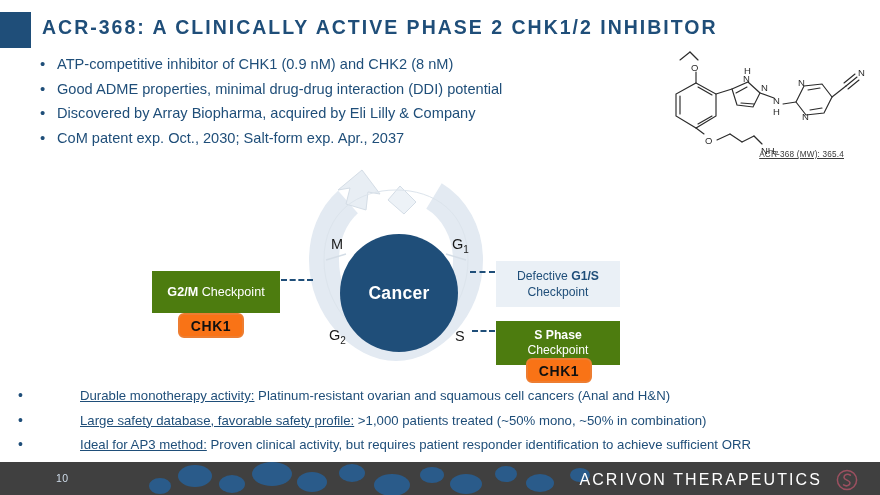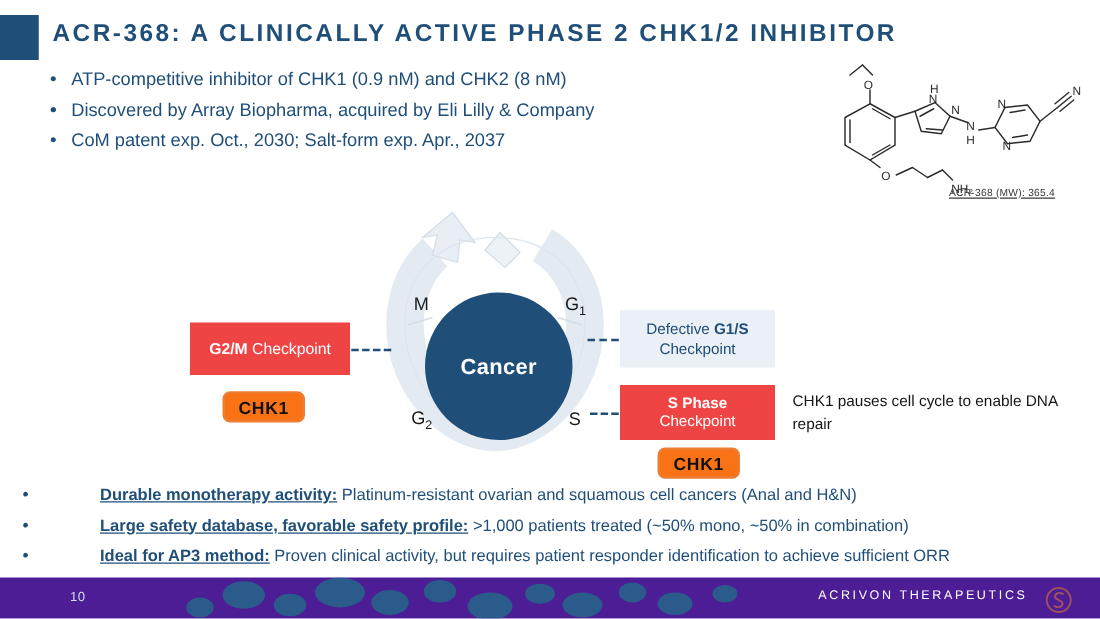--- a/index.html
+++ b/index.html
@@ -47,22 +47,22 @@
     text-align:center;
   }
   .phase-lbl{position:absolute;font-size:14.5px;color:#1a1a1a;font-weight:500;}
   .phase-lbl sub{font-size:10px;}
   .ph-m  {left:331px;top:236px;}
   .ph-g1 {left:452px;top:236px;}
   .ph-g2 {left:329px;top:327px;}
   .ph-s  {left:455px;top:328px;}
 
   
-  .box{position:absolute;box-sizing:border-box;}
-  .box-dark{background:#ef4444;color:#ffffff;}
+  .box{position:absolute;box-sizing:border-box;margin-top:13px;}
+  .box-dark{background:#4d7c0f;color:#ffffff;}
   .box-light{background:#EAF0F6;color:#1F4E79;}
 
   #box-g2m{left:152px;top:258px;width:128px;height:42px;
     display:flex;align-items:center;justify-content:center;
     font-size:12.6px;line-height:15px;text-align:center;}
   #box-g1s{left:496px;top:248px;width:124px;height:46px;
     display:flex;align-items:center;justify-content:center;
     font-size:12.2px;line-height:16px;text-align:center;}
   #box-sphase{left:496px;top:308px;width:124px;height:44px;
     display:flex;flex-direction:column;align-items:center;justify-content:center;
@@ -90,52 +90,53 @@
   .dash{position:absolute;border-top:2px dashed #1F4E79;height:0;}
   #dash-left{left:281px;top:279px;width:32px;}
   #dash-g1s{left:470px;top:271px;width:25px;}
   #dash-s{left:472px;top:330px;width:23px;}
 
   
   .bottom-bullets{position:absolute;left:14px;top:388px;width:860px;}
   .bb-row{position:relative;padding-left:22px;margin-bottom:8.5px;
     font-size:13.2px;color:#1F4E79;line-height:16px;white-space:nowrap;}
   .bb-row .dot{position:absolute;left:4px;top:-1px;font-size:14px;color:#1F4E79;}
-  .bb-lead{font-weight:bold;text-decoration:underline;padding-left:44px;}
+  .bb-lead{font-weight:normal;text-decoration:underline;padding-left:44px;}
 
   
   .footer{
     position:absolute;left:0;bottom:0;width:880px;height:33px;
-    background:#4c1d95;overflow:hidden;
+    background:#404040;overflow:hidden;
   }
   .footer-ellipses{position:absolute;left:0;top:0;width:880px;height:33px;opacity:1;}
   .page-num{
     position:absolute;left:56px;top:10px;font-size:10.5px;color:#cfdcea;letter-spacing:.3px;
   }
   .brand{
-    position:absolute;right:58px;top:9px;font-size:10px;color:#ffffff;
+    position:absolute;right:58px;top:9px;font-size:16px;color:#ffffff;
     letter-spacing:2.1px;font-weight:400;
   }
   .brand-logo{position:absolute;right:22px;top:7px;width:22px;height:22px;}
 </style>
 </head>
 <body>
 
 <div id="slide">
 
   <div class="title-square"></div>
   <div class="slide-title">ACR-368: A CLINICALLY ACTIVE PHASE 2 CHK1/2 INHIBITOR</div>
 
   <div class="top-bullets">
     <div class="tb-row">
       <span class="dot">•</span>
       <span>ATP-competitive inhibitor of CHK1 (0.9 nM) and CHK2 (8 nM)</span>
     </div>
     <div class="tb-row">
       <span class="dot">•</span>
+      <span>Good ADME properties, minimal drug-drug interaction (DDI) potential</span>
     </div>
     <div class="tb-row">
       <span class="dot">•</span>
       <span>Discovered by Array Biopharma, acquired by Eli Lilly &amp; Company</span>
     </div>
     <div class="tb-row">
       <span class="dot">•</span>
       <span>CoM patent exp. Oct., 2030; Salt-form exp.  Apr., 2037</span>
     </div>
   </div>
@@ -236,21 +237,20 @@
   </div>
 
   <div class="box box-dark" id="box-sphase">
     <span class="bx-b">S Phase</span>
     <span class="bx-n">Checkpoint</span>
   </div>
 
   <div class="chk-pill" id="pill-left">CHK1</div>
   <div class="chk-pill" id="pill-right">CHK1</div>
 
-  <div class="note" id="note-bot">CHK1 pauses cell cycle to enable DNA repair</div>
 
   <div class="bottom-bullets">
     <div class="bb-row">
       <span class="dot">•</span>
       <span class="bb-lead">Durable monotherapy activity:</span><span> Platinum-resistant ovarian and squamous cell cancers (Anal and H&amp;N)</span>
     </div>
     <div class="bb-row">
       <span class="dot">•</span>
       <span class="bb-lead">Large safety database, favorable safety profile:</span><span> &gt;1,000 patients treated (~50% mono, ~50% in combination)</span>
     </div>

